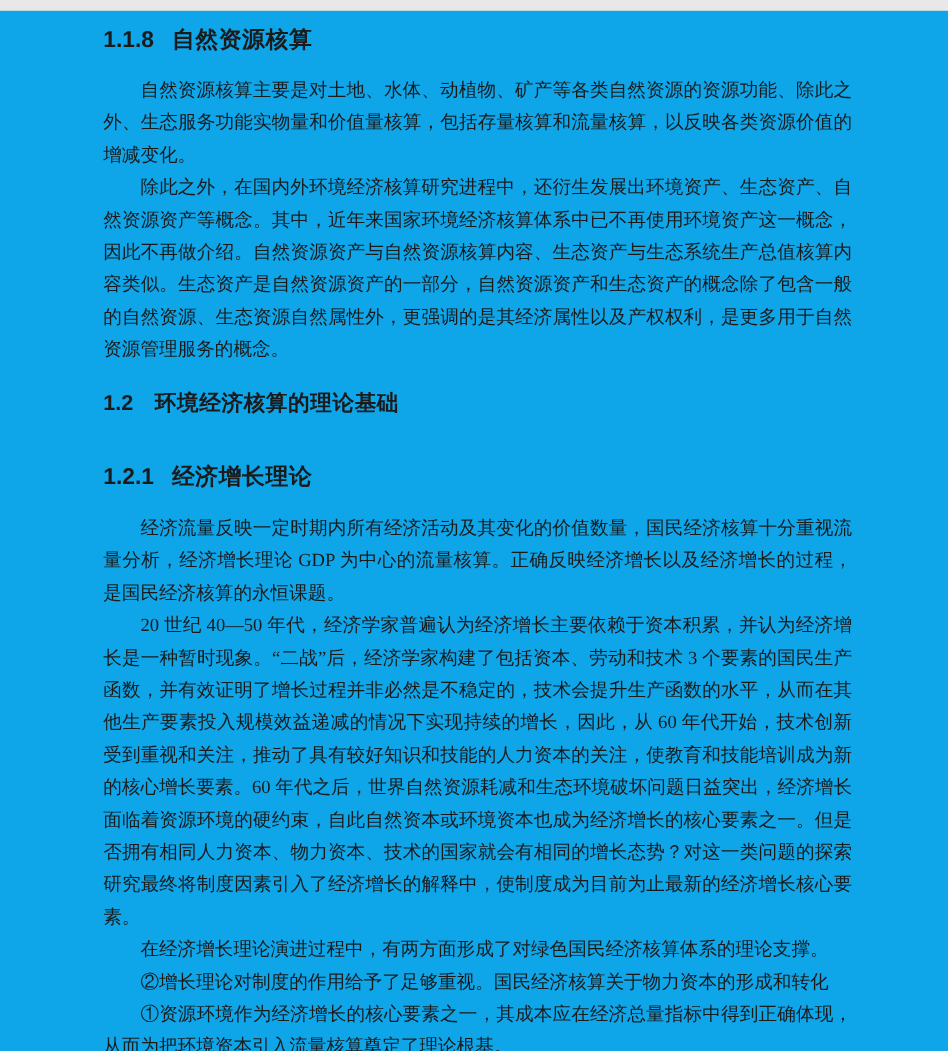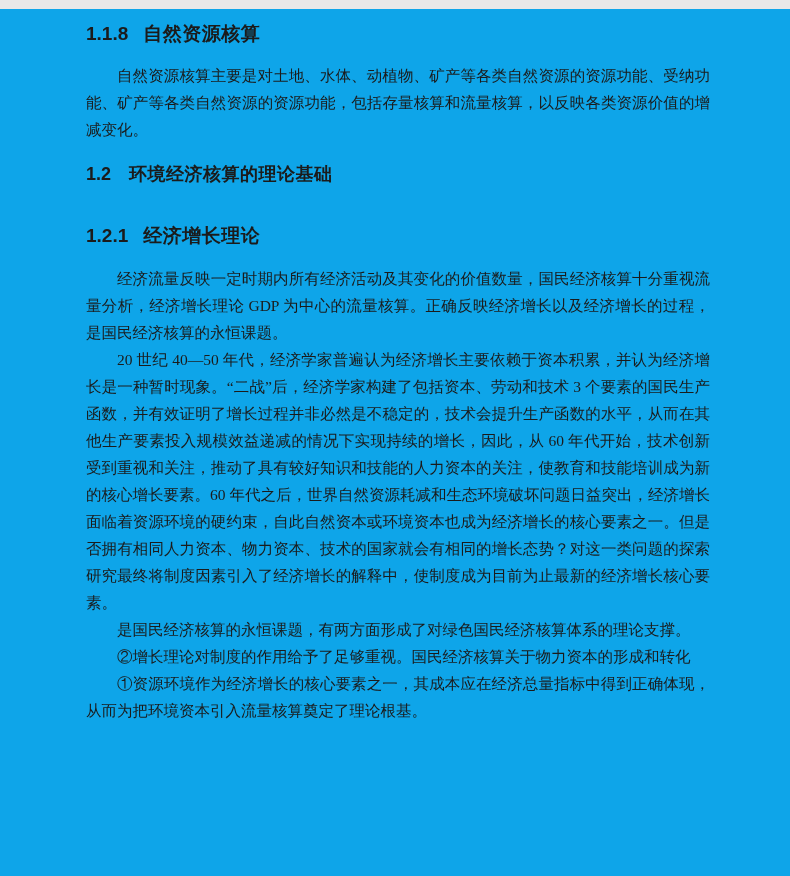--- a/index.html
+++ b/index.html
@@ -58,30 +58,31 @@
 </head>
 <body>
 
 <div class="page">
   <div class="content">
 
     <h3 class="h-sub">
       <span class="h-num">1.1.8</span><span class="h-title">自然资源核算</span>
     </h3>
 
-    <p class="para">自然资源核算主要是对土地、水体、动植物、矿产等各类自然资源的资源功能、受纳功能、矿产等各类自然资源的资源功能，包括存量核算和流量核算，以反映各类资源价值的增减变化。</p>
+    <p class="para">自然资源核算主要是对土地、水体、动植物、矿产等各类自然资源的资源功能、除此之外、生态服务功能实物量和价值量核算，包括存量核算和流量核算，以反映各类资源价值的增减变化。</p>
+    <p class="para">除此之外，在国内外环境经济核算研究进程中，还衍生发展出环境资产、生态资产、自然资源资产等概念。其中，近年来国家环境经济核算体系中已不再使用环境资产这一概念，因此不再做介绍。自然资源资产与自然资源核算内容、生态资产与生态系统生产总值核算内容类似。生态资产是自然资源资产的一部分，自然资源资产和生态资产的概念除了包含一般的自然资源、生态资源自然属性外，更强调的是其经济属性以及产权权利，是更多用于自然资源管理服务的概念。</p>
 
     <h2 class="h-main">
       <span class="h-num">1.2</span><span class="h-title">环境经济核算的理论基础</span>
     </h2>
 
     <h3 class="h-sub h-sub-2">
       <span class="h-num">1.2.1</span><span class="h-title">经济增长理论</span>
     </h3>
 
     <p class="para">经济流量反映一定时期内所有经济活动及其变化的价值数量，国民经济核算十分重视流量分析，经济增长理论 GDP 为中心的流量核算。正确反映经济增长以及经济增长的过程，是国民经济核算的永恒课题。</p>
     <p class="para">20 世纪 40—50 年代，经济学家普遍认为经济增长主要依赖于资本积累，并认为经济增长是一种暂时现象。“二战”后，经济学家构建了包括资本、劳动和技术 3 个要素的国民生产函数，并有效证明了增长过程并非必然是不稳定的，技术会提升生产函数的水平，从而在其他生产要素投入规模效益递减的情况下实现持续的增长，因此，从 60 年代开始，技术创新受到重视和关注，推动了具有较好知识和技能的人力资本的关注，使教育和技能培训成为新的核心增长要素。60 年代之后，世界自然资源耗减和生态环境破坏问题日益突出，经济增长面临着资源环境的硬约束，自此自然资本或环境资本也成为经济增长的核心要素之一。但是否拥有相同人力资本、物力资本、技术的国家就会有相同的增长态势？对这一类问题的探索研究最终将制度因素引入了经济增长的解释中，使制度成为目前为止最新的经济增长核心要素。</p>
-    <p class="para">是国民经济核算的永恒课题，有两方面形成了对绿色国民经济核算体系的理论支撑。</p>
+    <p class="para">在经济增长理论演进过程中，有两方面形成了对绿色国民经济核算体系的理论支撑。</p>
     <p class="para">②增长理论对制度的作用给予了足够重视。国民经济核算关于物力资本的形成和转化</p>
     <p class="para">①资源环境作为经济增长的核心要素之一，其成本应在经济总量指标中得到正确体现，从而为把环境资本引入流量核算奠定了理论根基。</p>
 
   </div>
 </div>
 
 </body></html>

